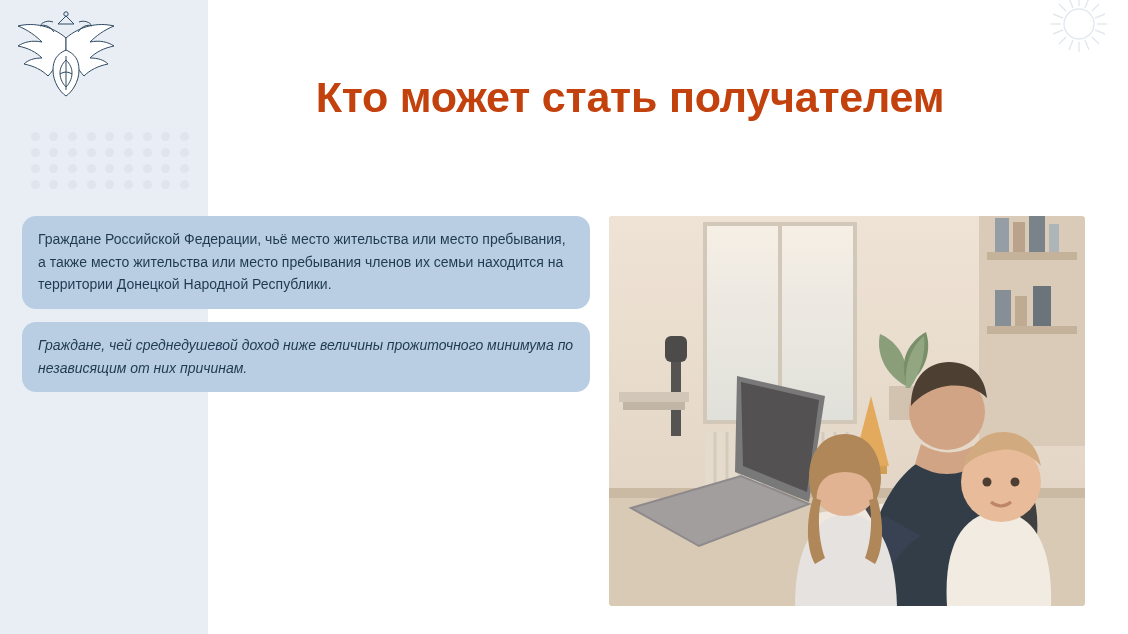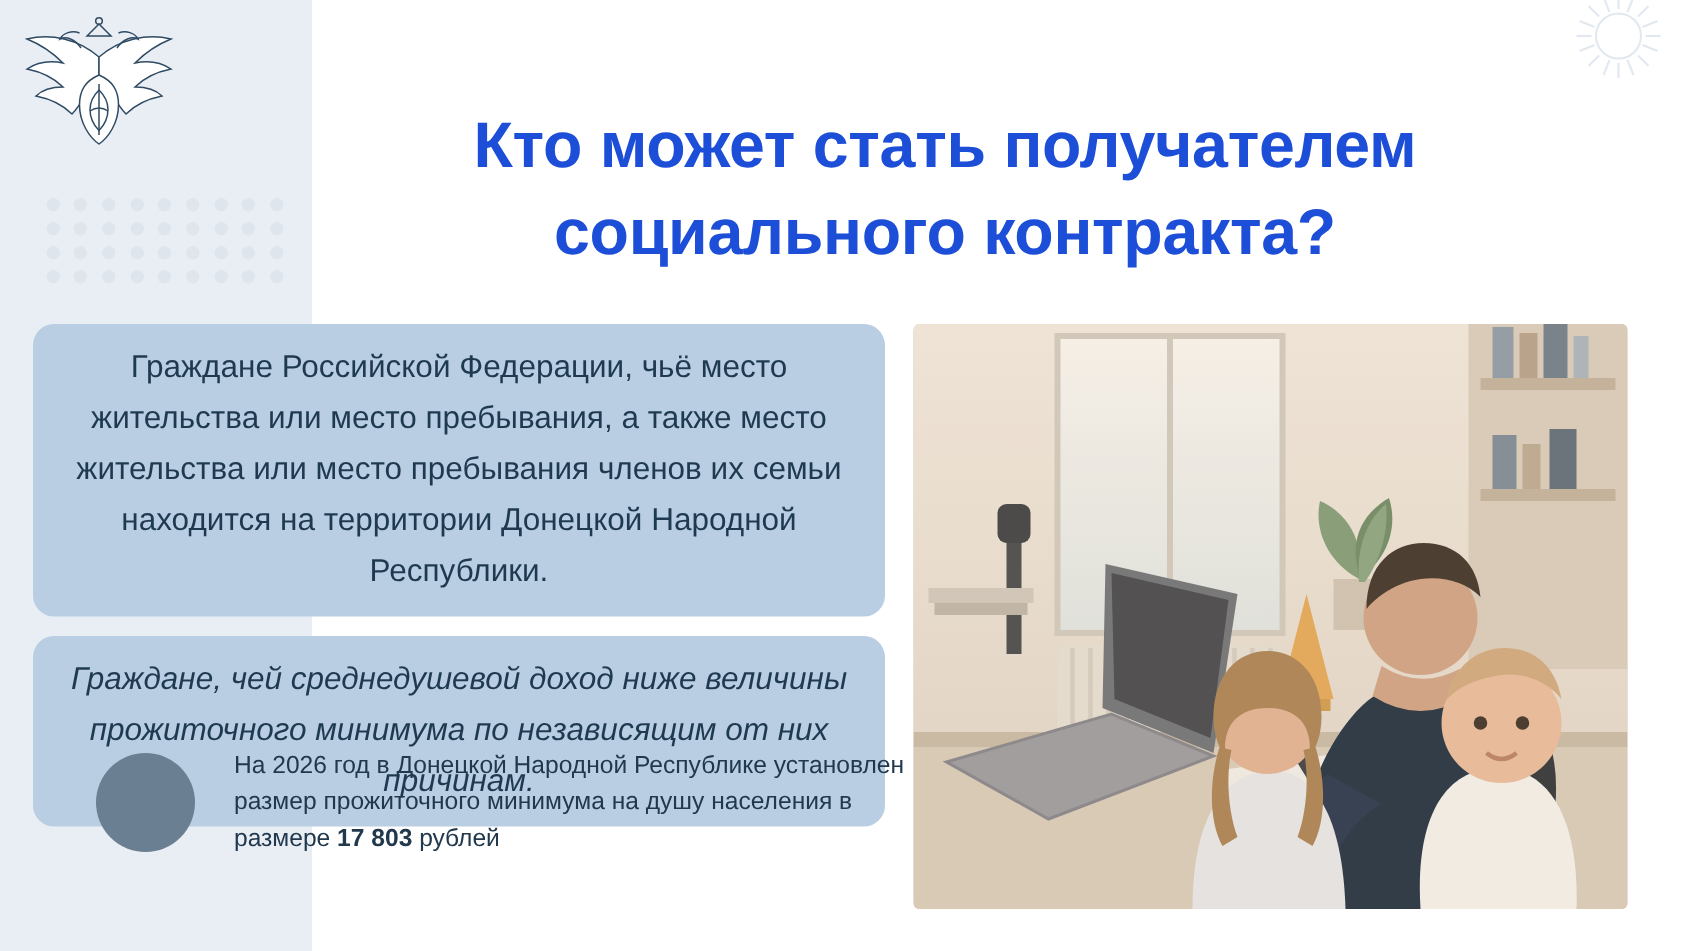--- a/index.html
+++ b/index.html
@@ -72,44 +72,43 @@
     height: 120px;
     opacity: 0.55;
   }
   
   .title {
     position: absolute;
     left: 180px;
     top: 68px;
     width: 900px;
     text-align: center;
-    color: #1d4ed8;
+    color: #c2410c;
     font-size: 43px;
     line-height: 1.36;
     font-weight: bold;
     letter-spacing: -0.2px;
   }
   .title .line { display: block; }
   
   .bubbles {
     position: absolute;
     left: 22px;
     top: 216px;
     width: 568px;
   }
   .bubble {
     background: #b9cee3;
     border-radius: 14px;
     color: #1f3a50;
-    font-size: 21px;
+    font-size: 14px;
     line-height: 1.62;
     padding: 12px 16px 13px 16px;
     margin-bottom: 13px;
     box-sizing: border-box;
-    text-align: center;
   }
   .bubble:last-child { margin-bottom: 0; font-style: italic; }
   
   .footer-note {
     position: absolute;
     left: 64px;
     top: 498px;
     width: 540px;
     display: flex;
     align-items: flex-start;
@@ -232,32 +231,27 @@
           <line x1="131" y1="52" x2="121" y2="48"></line>
           <line x1="95" y1="68" x2="99" y2="58"></line>
           <line x1="115" y1="68" x2="111" y2="58"></line>
         </g>
       </g>
     </svg>
   </div>
 
   <div class="title">
     <span class="line">Кто может стать получателем</span>
-    <span class="line">социального контракта?</span>
   </div>
 
   <div class="bubbles">
     <div class="bubble">Граждане Российской Федерации, чьё место жительства или место пребывания, а также место жительства или место пребывания членов их семьи находится на территории Донецкой Народной Республики.</div>
     <div class="bubble">Граждане, чей среднедушевой доход ниже величины прожиточного минимума по независящим от них причинам.</div>
   </div>
 
-  <div class="footer-note">
-    <div class="footer-circle"></div>
-    <div class="footer-text"><span>На 2026 год в Донецкой Народной Республике установлен размер прожиточного минимума на душу населения в размере </span><b>17 803</b><span> рублей</span></div>
-  </div>
 
   <div class="photo">
     <svg width="476" height="390" viewBox="0 0 476 390" xmlns="http://www.w3.org/2000/svg">
       <defs>
         <linearGradient id="wall" x1="0" y1="0" x2="0" y2="1">
           <stop offset="0%" stop-color="#efe7dc"></stop>
           <stop offset="100%" stop-color="#ded3c4"></stop>
         </linearGradient>
         <linearGradient id="win" x1="0" y1="0" x2="0" y2="1">
           <stop offset="0%" stop-color="#f7f4ee"></stop>

